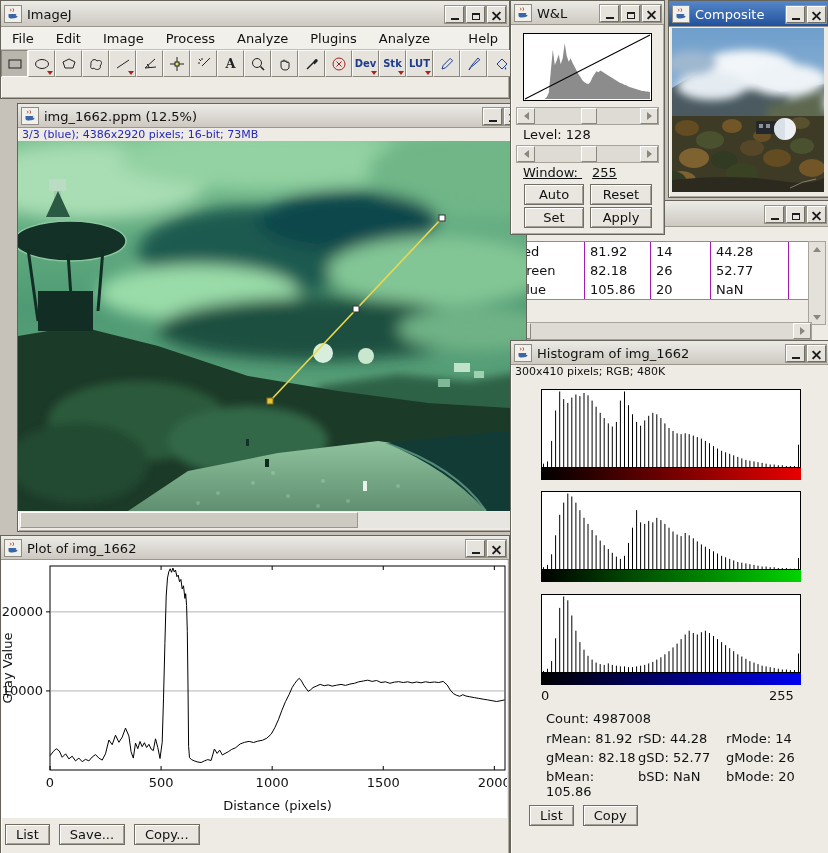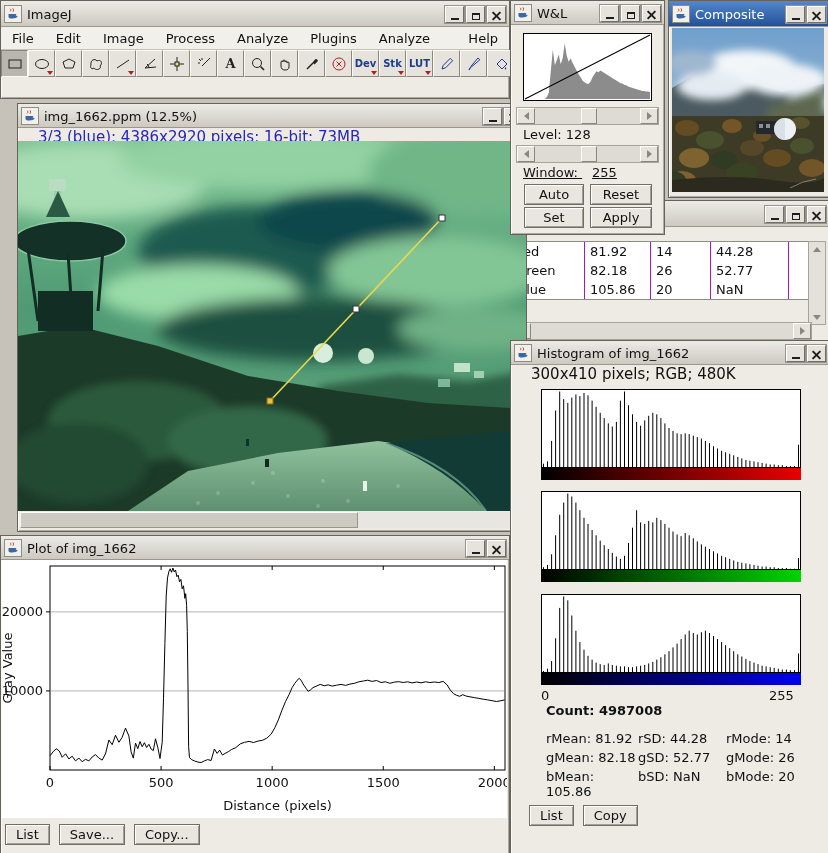--- a/index.html
+++ b/index.html
@@ -50,21 +50,21 @@
   .tri-u{width:0;height:0;border-left:4px solid transparent;border-right:4px solid transparent;border-bottom:5px solid #8a877f;}
   .tri-d{width:0;height:0;border-left:4px solid transparent;border-right:4px solid transparent;border-top:5px solid #8a877f;}
   
   .stats-table{position:absolute;left:6px;top:40px;width:298px;font-size:13px;background:#fff;border:1px solid #8f8c84;}
   .trow{display:grid;grid-template-columns:72px 66px 60px 78px 1fr;}
   .tcell{padding:2px 5px;border-right:1px solid #b8b4ac;white-space:nowrap;overflow:hidden;}
   .thead .tcell{background:#ccc8c0;border-right:1px solid #94908a;border-bottom:1px solid #94908a;}
   .tbody .tcell{border-right:1px solid #a21caf;}
   
   .txt{position:absolute;font-size:13px;white-space:nowrap;}
-  .blue-info{color:#2426bd;font-size:15px;padding:0 20px;white-space:nowrap;overflow:hidden;}
+  .blue-info{color:#2426bd;font-size:11px;padding:0 4px;white-space:nowrap;overflow:hidden;}
   .hist-frame{position:absolute;left:30px;width:258px;height:78px;background:#fff;border:1px solid #000;}
   .grad-bar{position:absolute;left:30px;width:260px;height:12px;}
   svg text{font-family:"DejaVu Sans","Liberation Sans",sans-serif;font-size:13px;fill:#111;}
 </style>
 </head>
 <body>
 
 <div id="screen">
 
   <div class="window" style="left:505px;top:200px;width:323px;height:140px;">
@@ -760,21 +760,21 @@
           <line x1="248.4" x2="248.4" y1="77.5" y2="75.2" stroke="#000" stroke-width="1"></line>
           <line x1="252.5" x2="252.5" y1="77.5" y2="75.2" stroke="#000" stroke-width="1"></line>
           <line x1="256.5" x2="256.5" y1="77.5" y2="58.5" stroke="#000" stroke-width="1"></line>
           <line x1="0" x2="258" y1="77.5" y2="77.5" stroke="#000"></line>
         </svg></div>
     <div class="grad-bar" style="top:332px;background:linear-gradient(to right,#000,#0000f0);"></div>
 
     <div class="txt" style="left:30px;top:347px;">0</div>
     <div class="txt" style="left:258px;top:347px;">255</div>
 
-    <div class="txt" style="left:35px;top:362px;font-weight:bold;">Count: 4987008</div>
+    <div class="txt" style="left:35px;top:370px;">Count: 4987008</div>
     <div style="position:absolute;left:35px;top:390px;display:grid;grid-template-columns:92px 88px auto;row-gap:4px;font-size:13px;">
       <span>rMean: 81.92</span>
       <span>rSD: 44.28</span>
       <span>rMode: 14</span>
       <span>gMean: 82.18</span>
       <span>gSD: 52.77</span>
       <span>gMode: 26</span>
       <span>bMean: 105.86</span>
       <span>bSD: NaN</span>
       <span>bMode: 20</span>

